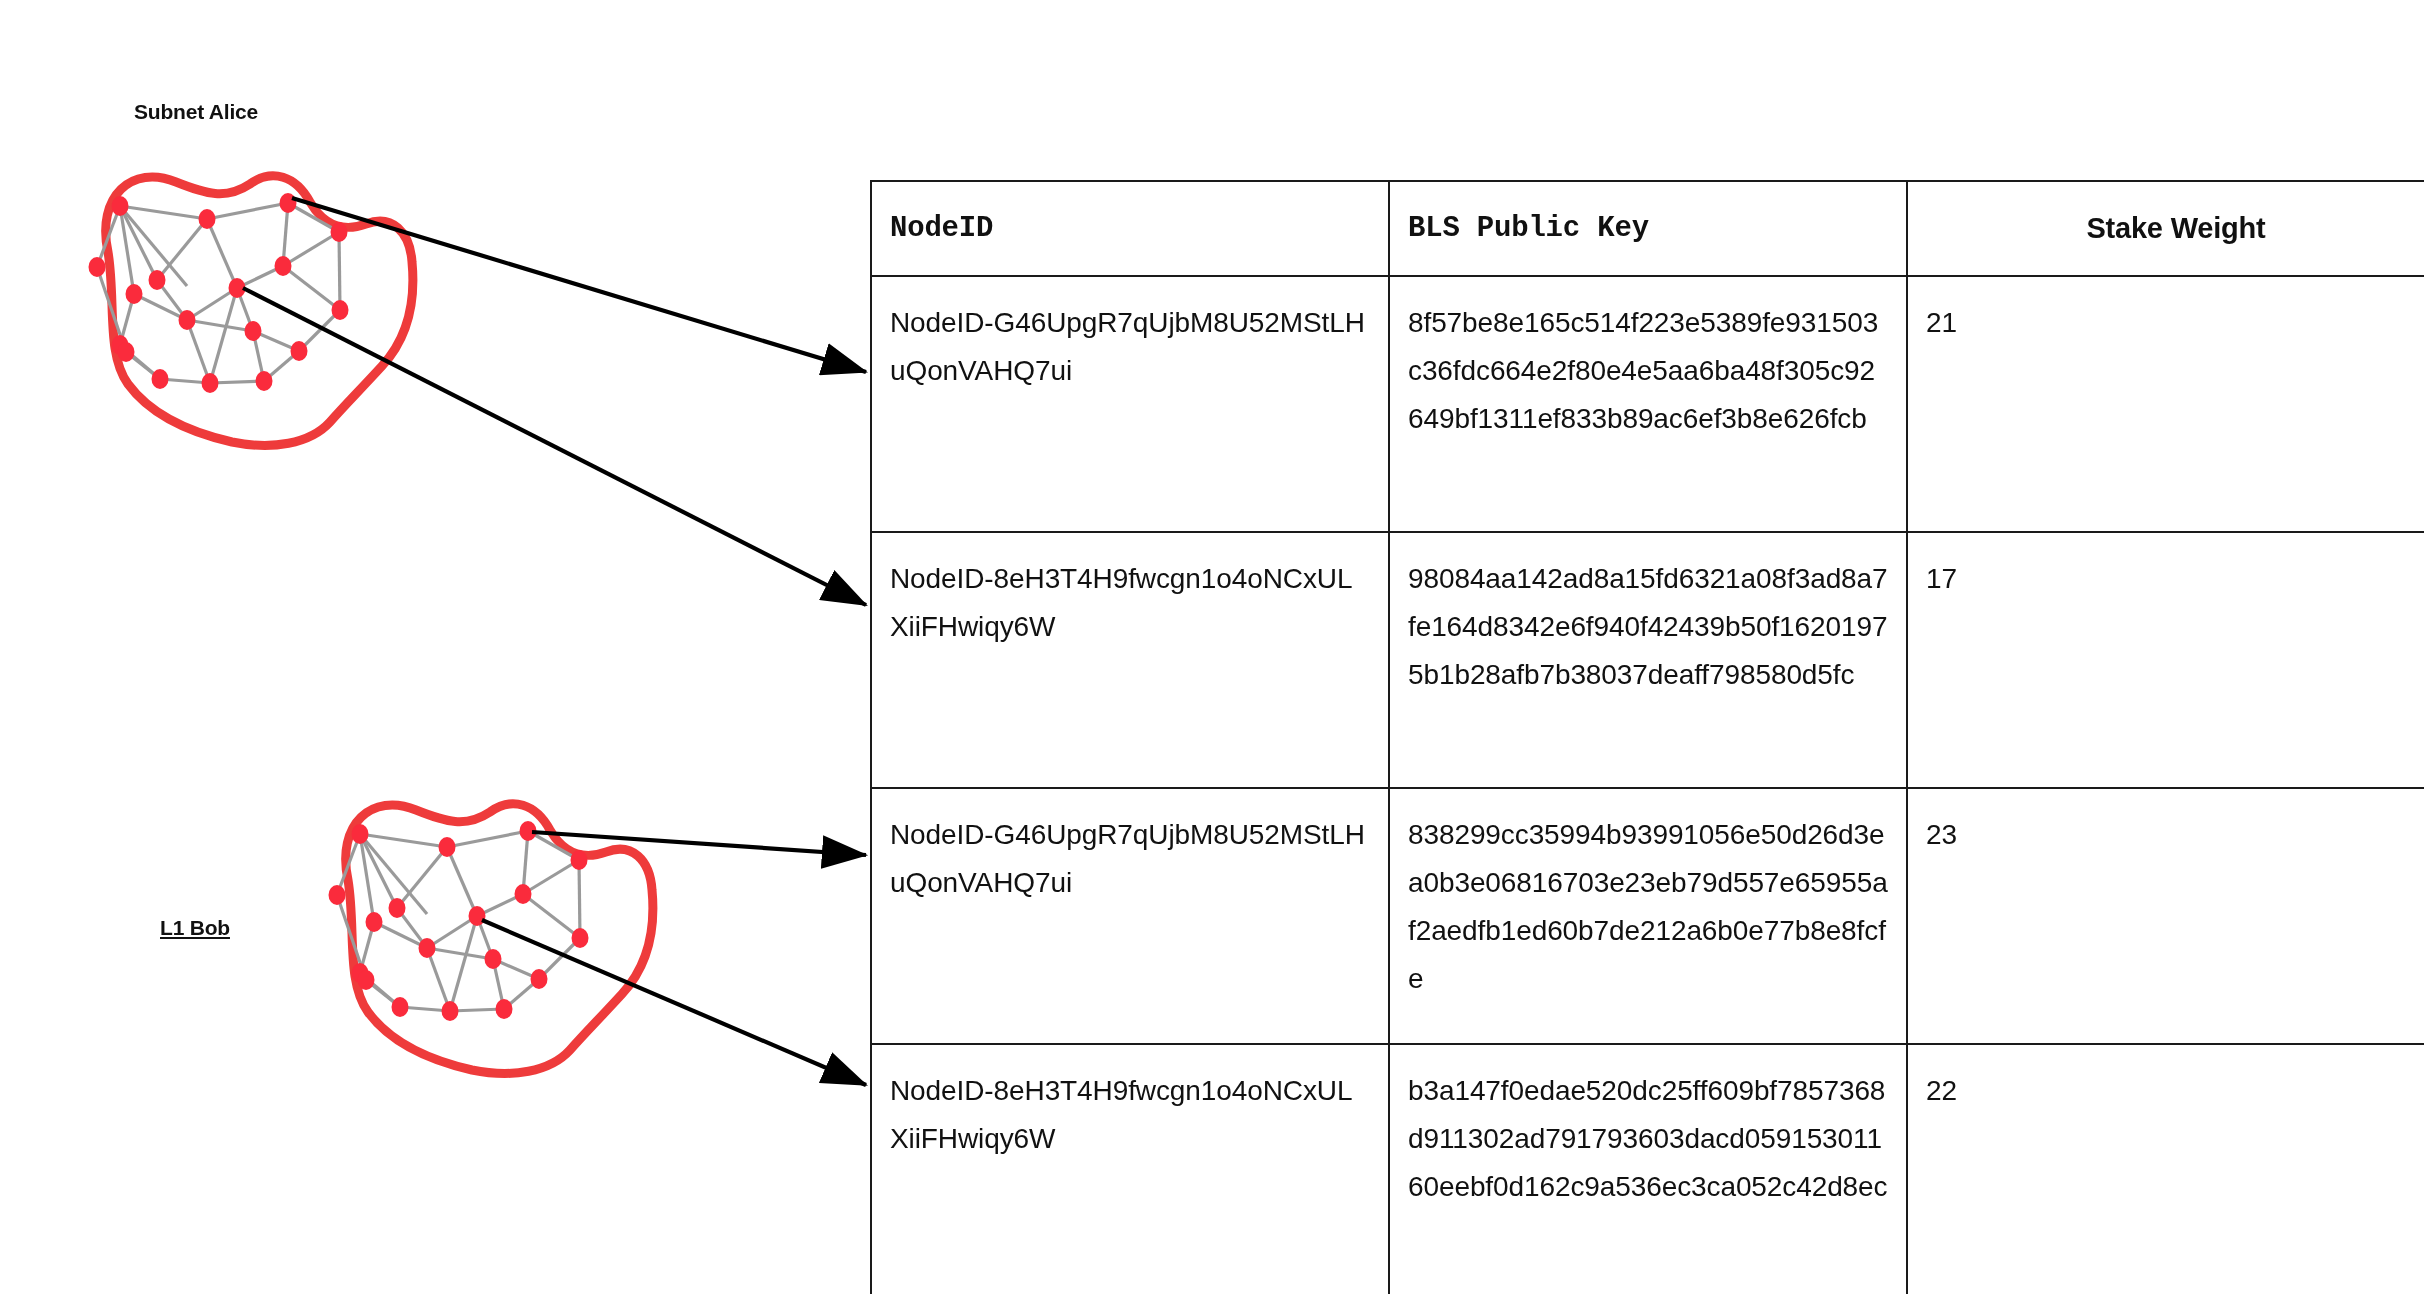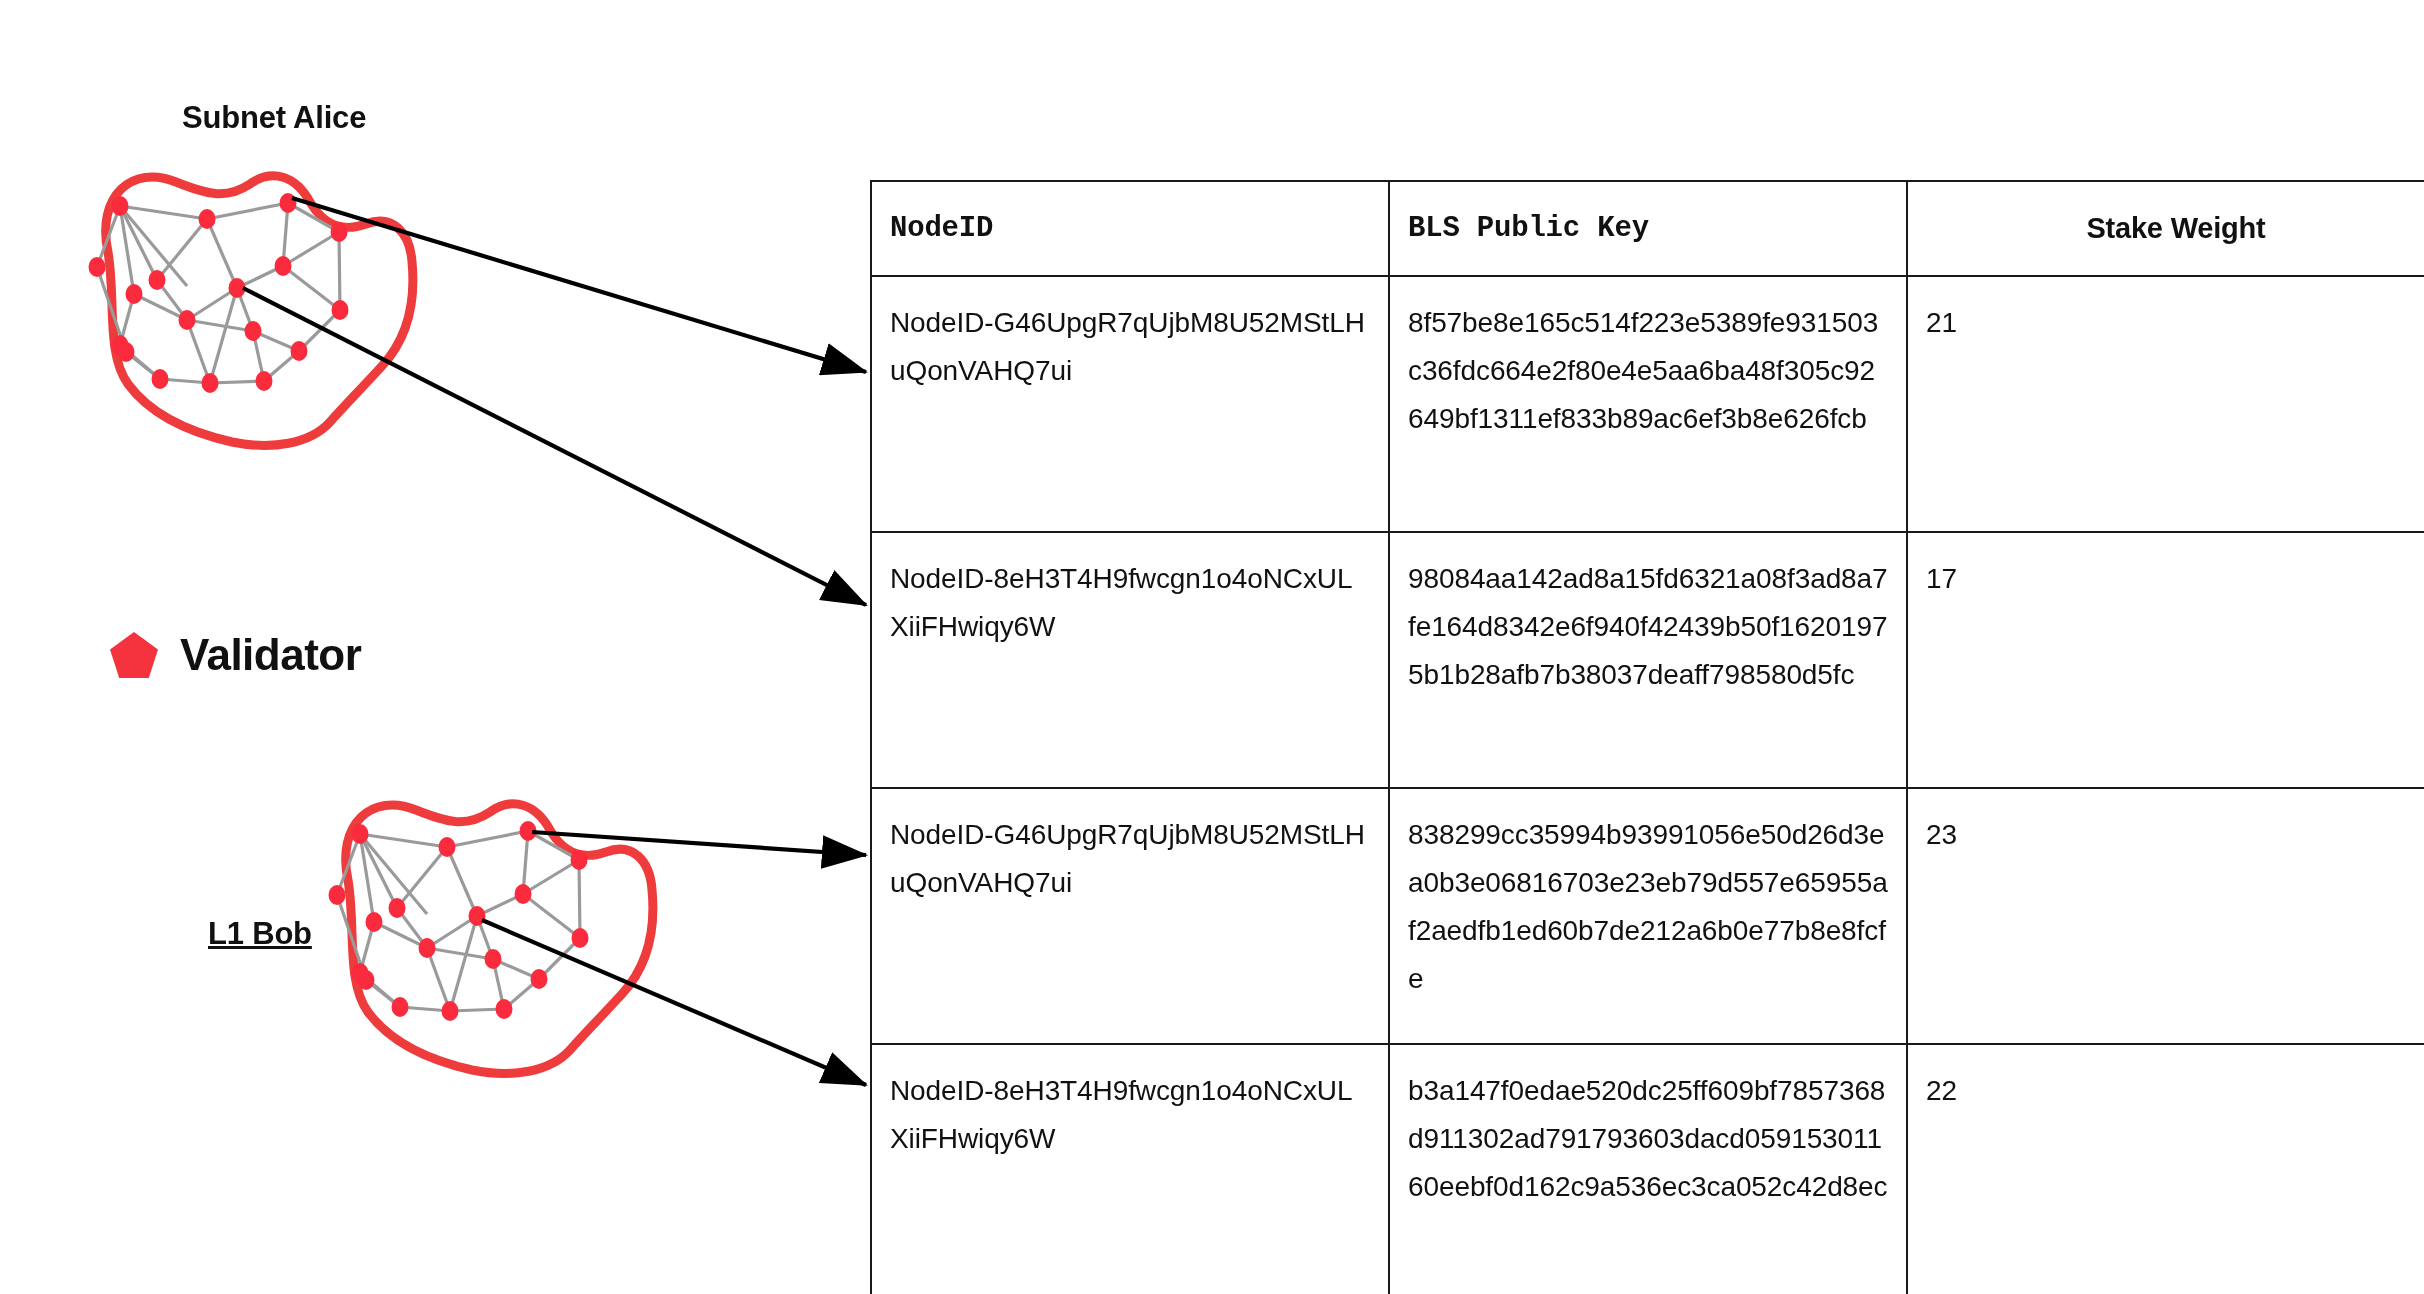--- a/index.html
+++ b/index.html
@@ -25,26 +25,25 @@
     height: 1294px;
   }
   #diagram-svg {
     position: absolute;
     left: 0;
     top: 0;
   }
 
   .blob-label {
     position: absolute;
-    font-size: 31px;
+    font-size: 21px;
     font-weight: bold;
     letter-spacing: -0.2px;
     color: #111111;
     white-space: nowrap;
-    margin-left: 48px;
   }
   #label-subnet-alice { left: 134px; top: 100px; }
   #label-l1-bob       { left: 160px; top: 916px; text-decoration: underline; }
 
   
   #legend-validator {
     position: absolute;
     left: 108px;
     top: 630px;
     display: flex;
@@ -273,26 +272,20 @@
       <line x1="243" y1="288" x2="866" y2="605" marker-end="url(#arrowhead)"></line>
       <line x1="532" y1="832" x2="866" y2="855" marker-end="url(#arrowhead)"></line>
       <line x1="482" y1="920" x2="866" y2="1085" marker-end="url(#arrowhead)"></line>
     </g>
   </svg>
 
   <div class="blob-label" id="label-subnet-alice">Subnet Alice</div>
 
   <div class="blob-label" id="label-l1-bob">L1 Bob</div>
 
-  <div id="legend-validator">
-    <svg id="legend-pentagon" width="52" height="50" viewBox="0 0 52 50">
-      <path d="M26,2 L50,19.5 L40.8,48 L11.2,48 L2,19.5 Z" fill="#F5333F"></path>
-    </svg>
-    <span id="legend-validator-label">Validator</span>
-  </div>
 </div>
 
 <div id="ledger-panel">
 
 
   <table id="ledger-table">
     <thead>
       <tr>
         <th class="col-nodeid">NodeID</th>
         <th class="col-blskey">BLS Public Key</th>

